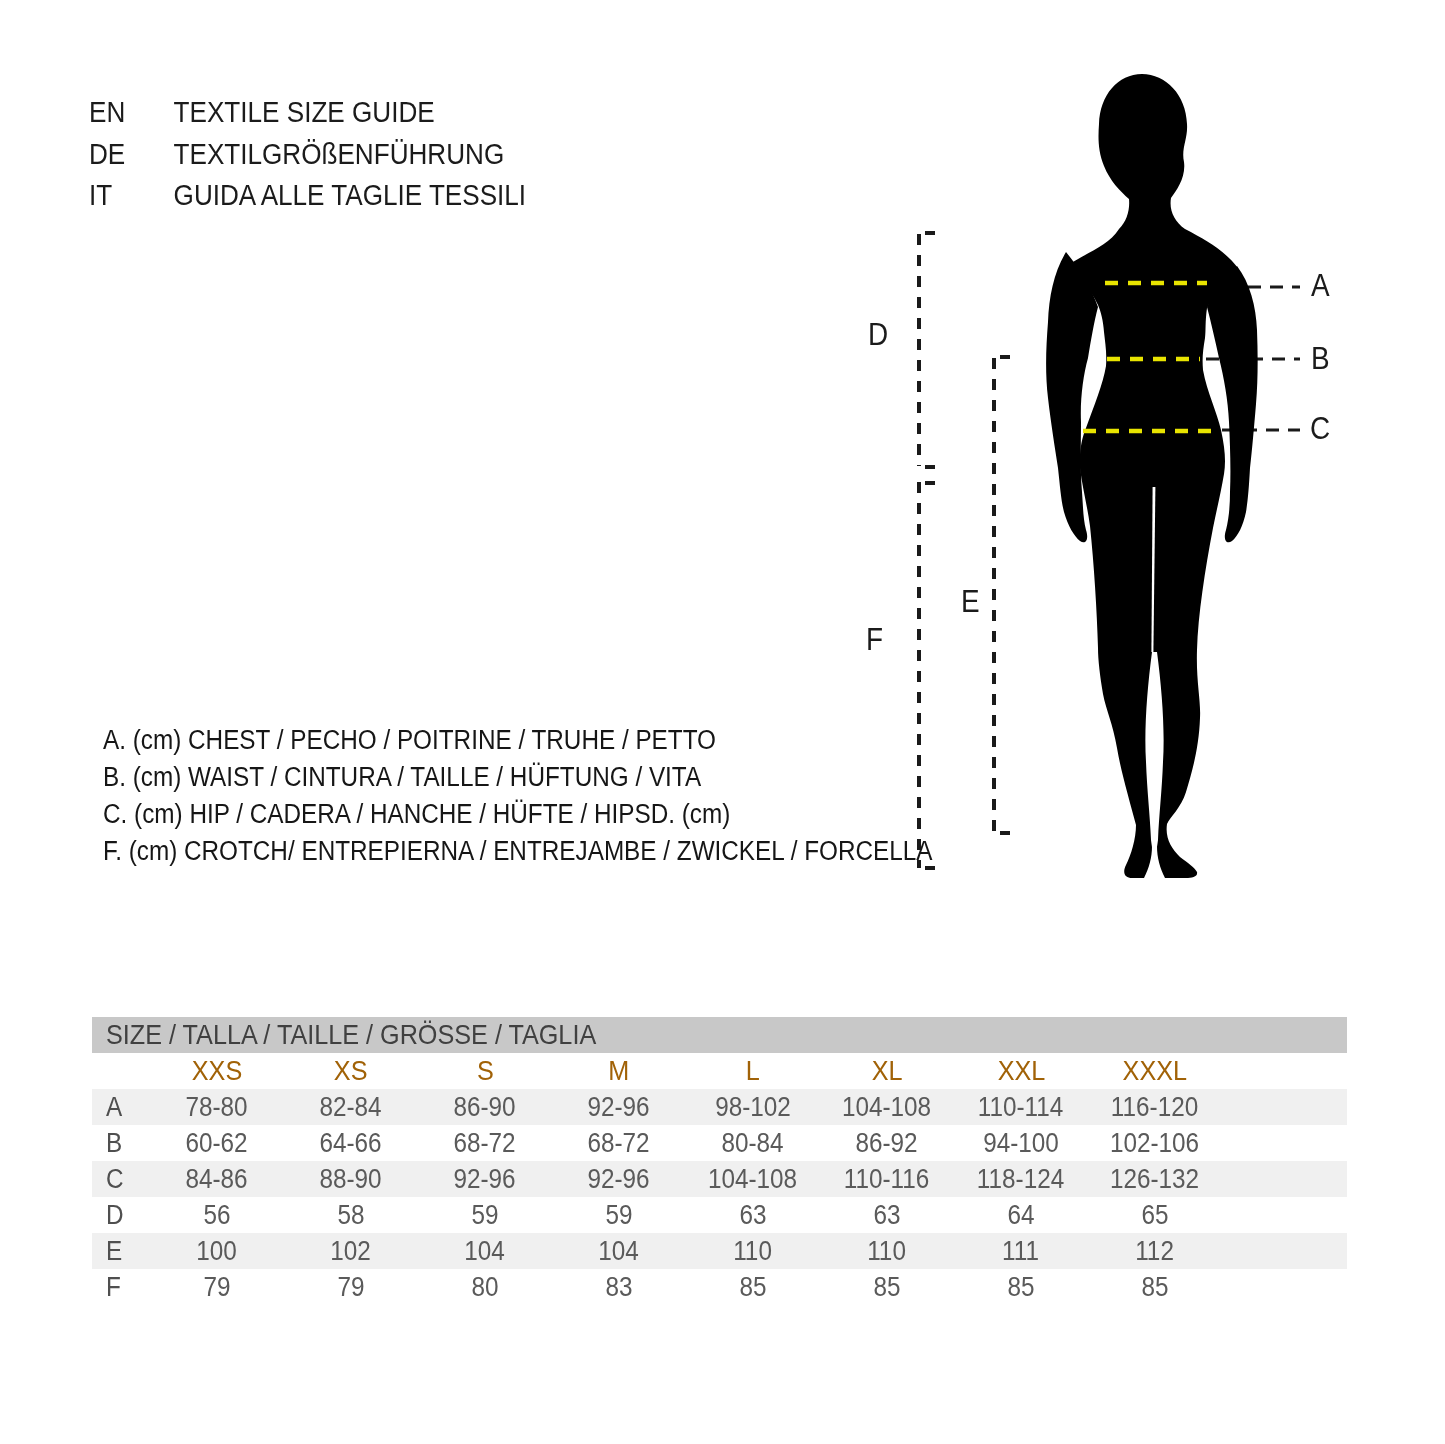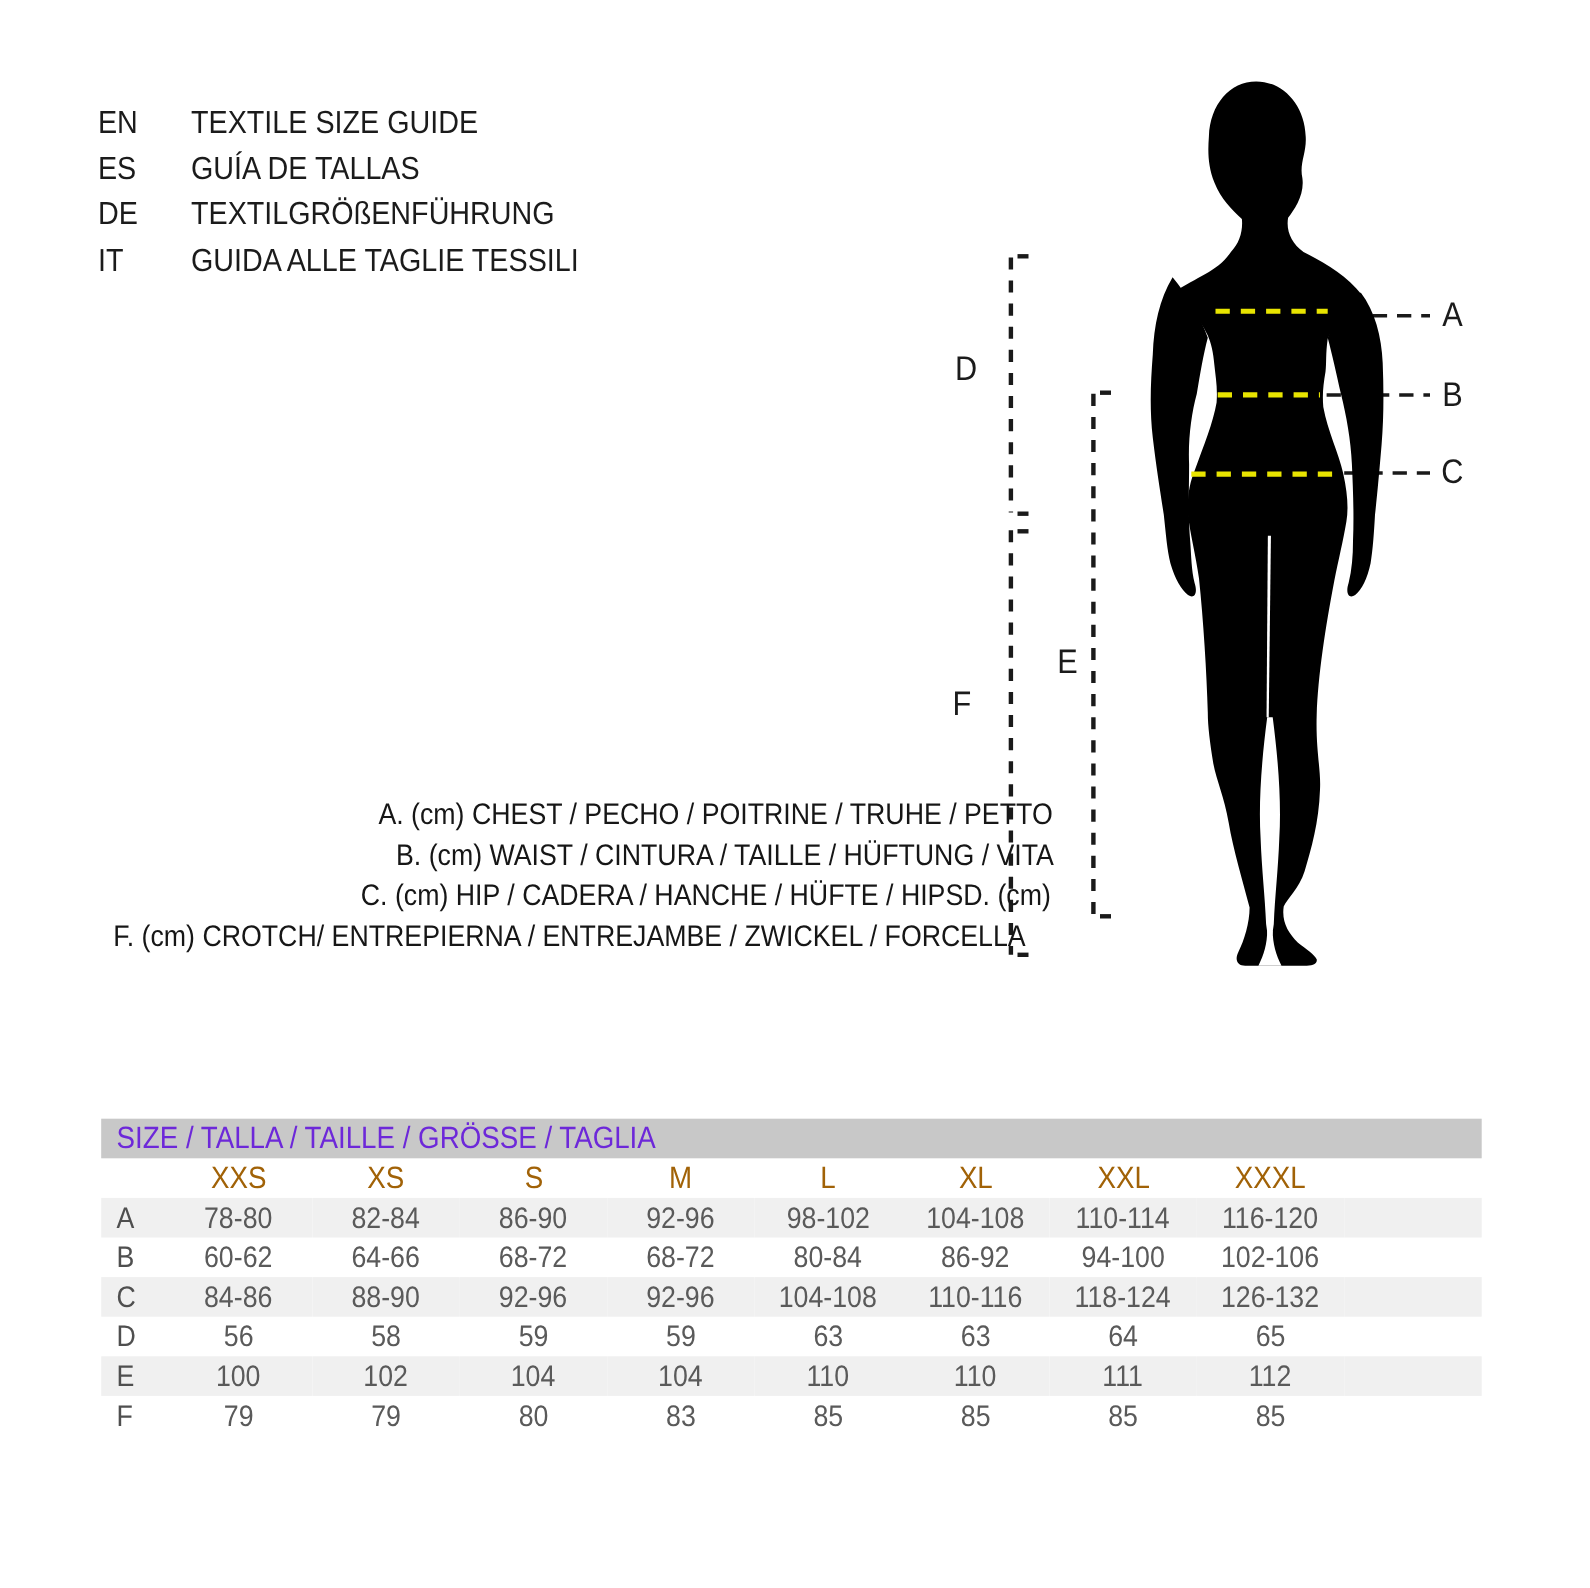--- a/index.html
+++ b/index.html
@@ -9,30 +9,30 @@
   
   .cnd{display:inline-block;transform:scaleX(0.9);transform-origin:0 50%;white-space:nowrap;}
   .cndc{display:inline-block;transform:scaleX(0.9);transform-origin:50% 50%;white-space:nowrap;}
 
   
   .lang-block{position:absolute;left:89px;top:92px;color:#1b1b1b;}
   .lang-row{height:41.7px;line-height:41.7px;font-size:29px;display:flex;}
   .lang-row .code{width:94px;flex:0 0 94px;}
 
   
-  .legend-block{position:absolute;left:103px;top:722px;color:#161616;text-align:right;}
+  .legend-block{position:absolute;left:103px;top:722px;color:#161616;}
   .legend-line{height:37px;line-height:37px;font-size:27px;}
 
   
   .gender-heading{position:absolute;left:105px;top:962px;height:36px;line-height:36px;
                   font-size:29px;color:#111;}
 
   
   .table-wrap{position:absolute;left:92px;top:1017px;width:1255px;}
-  .size-bar{height:36px;line-height:36px;background:#c8c8c8;color:#6d28d9;
+  .size-bar{height:36px;line-height:36px;background:#c8c8c8;color:#404040;
             font-size:28px;padding-left:14px;box-sizing:border-box;}
   table.sizes{border-collapse:collapse;table-layout:fixed;width:1255px;}
   table.sizes th,table.sizes td{height:36px;padding:0;font-weight:normal;
             text-align:center;font-size:27px;color:#5a5a5a;}
   table.sizes thead th{color:#a16207;font-size:28px;}
   table.sizes td.rowlabel{text-align:left;padding-left:14px;color:#4f4f4f;}
   table.sizes tbody tr:nth-child(odd){background:#f0f0f0;}
 
   
   .fig-svg{position:absolute;left:0;top:0;}
@@ -42,26 +42,20 @@
 </head>
 <body>
 
 <div id="canvas">
 
   <div class="lang-block">
     <div class="lang-row">
         <span class="cnd" style="display:flex;">
           <span class="code">EN</span>
           <span>TEXTILE SIZE GUIDE</span>
-        </span>
-      </div>
-    <div class="lang-row">
-        <span class="cnd" style="display:flex;">
-          <span class="code">ES</span>
-          <span>GUÍA DE TALLAS</span>
         </span>
       </div>
     <div class="lang-row">
         <span class="cnd" style="display:flex;">
           <span class="code">DE</span>
           <span>TEXTILGRÖßENFÜHRUNG</span>
         </span>
       </div>
     <div class="lang-row">
         <span class="cnd" style="display:flex;">

